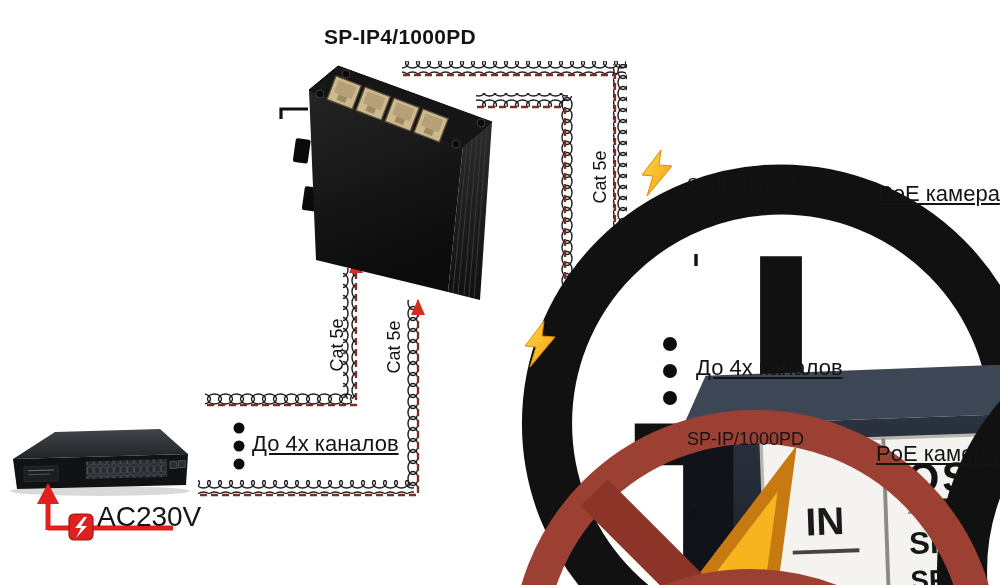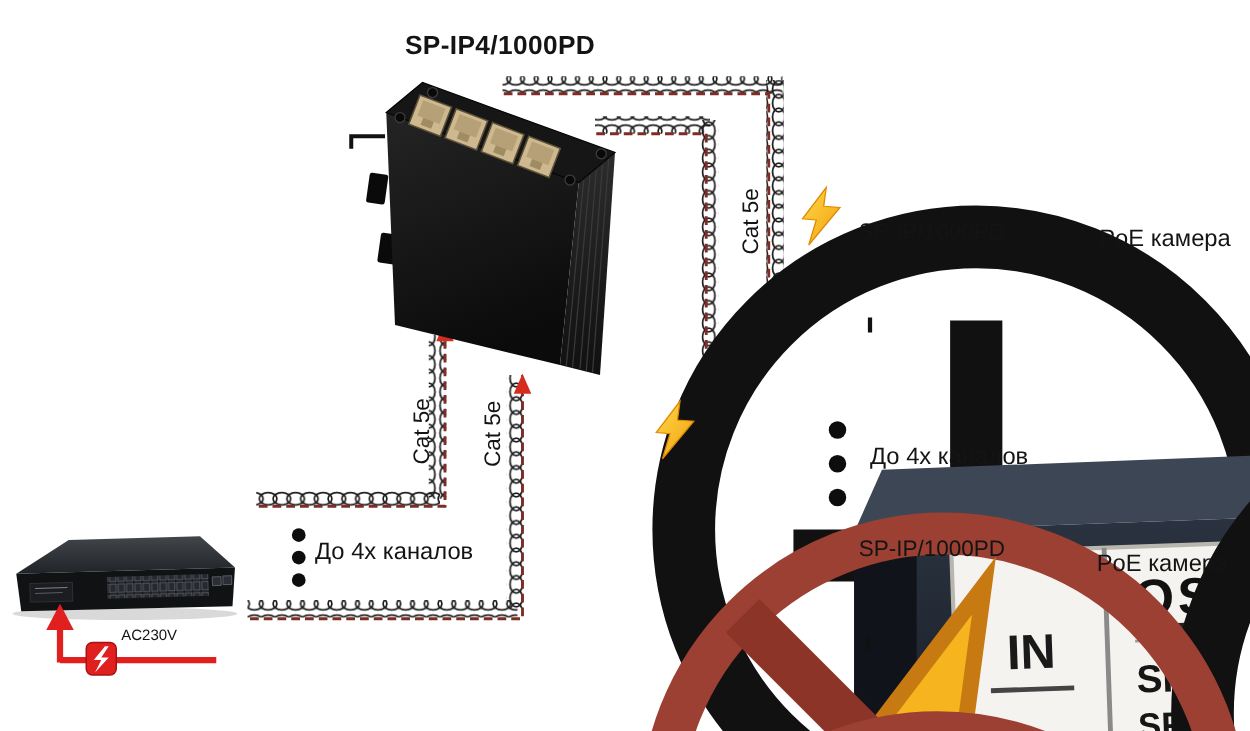--- a/index.html
+++ b/index.html
@@ -3,21 +3,21 @@
 <meta charset="utf-8">
 <style>
   html,body{margin:0;padding:0;background:#fff;}
   .canvas{position:relative;width:1000px;height:585px;background:#fff;overflow:hidden;
           font-family:"Liberation Sans","DejaVu Sans",sans-serif;}
   .canvas svg{position:absolute;left:0;top:0;}
   .lbl{position:absolute;color:#141414;white-space:nowrap;line-height:1.1;}
   .title{font-size:21px;font-weight:bold;letter-spacing:.3px;}
   .cat5e{font-size:18px;transform:translate(-50%,-50%) rotate(-90deg);}
   .mid{text-align:center;}
-  .s19{font-size:19px;}
+  .s19{font-size:22px;text-decoration:underline;}
   .s18{font-size:18px;}
 </style>
 </head>
 <body>
 
 <div class="canvas">
 
 <svg width="1000" height="585" viewBox="0 0 1000 585">
   <defs>
     <pattern id="twistH" width="11" height="14" patternUnits="userSpaceOnUse">
@@ -283,15 +283,15 @@
 
 <div class="lbl s19" style="left:252px;top:432px;">До 4х каналов</div>
 <div class="lbl s19" style="left:696px;top:356px;">До 4х каналов</div>
 
 <div class="lbl s18 mid" style="left:658px;top:176px;width:175px;">SP-IP/1000PD</div>
 <div class="lbl s18 mid" style="left:658px;top:430px;width:175px;">SP-IP/1000PD</div>
 
 <div class="lbl s19 mid" style="left:878px;top:182px;width:108px;">PoE камера</div>
 <div class="lbl s19 mid" style="left:876px;top:442px;width:108px;">PoE камера</div>
 
-<div class="lbl" style="left:97px;top:502px;font-size:12px;">AC230V</div>
+<div class="lbl" style="left:97px;top:502px;font-size:28px;">AC230V</div>
 
 </div>
 
 </body></html>

